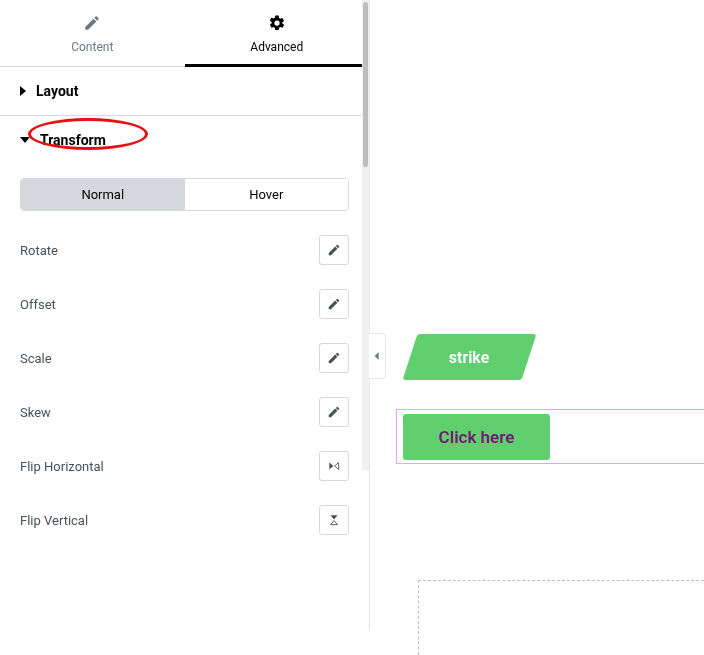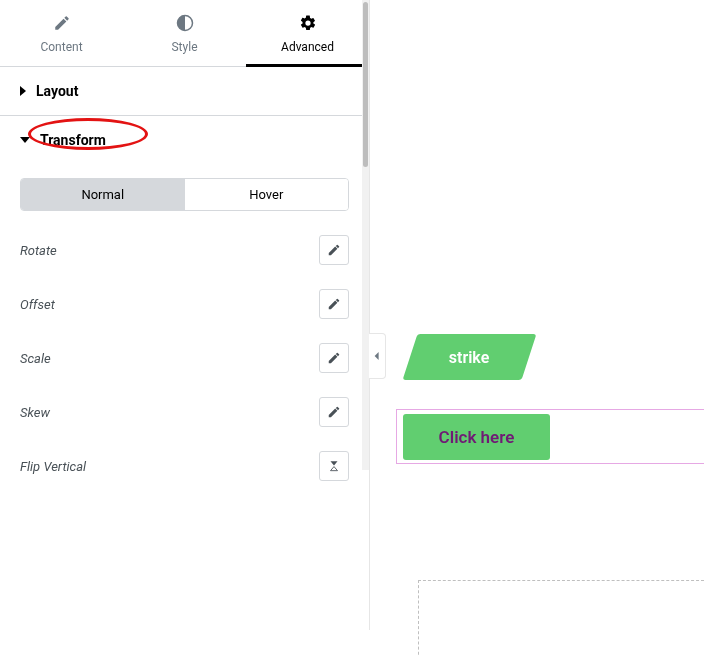--- a/index.html
+++ b/index.html
@@ -17,21 +17,21 @@
 .section-header { display: flex; align-items: center; padding: 16px 20px; font-weight: 700; font-size: 14px; cursor: pointer; position: relative; }
 .section-caret { width: 0; height: 0; margin-right: 10px; }
 .section-caret.collapsed { border-top: 5px solid transparent; border-bottom: 5px solid transparent; border-left: 6px solid #000; }
 .section-caret.expanded { border-left: 5px solid transparent; border-right: 5px solid transparent; border-top: 6px solid #000; }
 .anno-ellipse { position: absolute; border: 3px solid #e31313; border-radius: 50%; width: 120px; height: 32px; left: 28px; top: 2px; pointer-events: none; }
 .section-body { padding: 0 20px 20px; }
 .toggle-row { display: flex; border: 1px solid #d5d8dc; border-radius: 4px; margin-top: 14px; overflow: hidden; }
 .toggle-btn { flex: 1; text-align: center; padding: 8px 0; font-size: 13px; cursor: pointer; background: #fff; }
 .toggle-btn.active { background: #d5d8dc; }
 .prop-row { display: flex; justify-content: space-between; align-items: center; padding-top: 24px; }
-.prop-label { font-size: 13px; color: #495157; font-style: italic; }
+.prop-label { font-size: 13px; color: #495157; }
 .icon-btn { width: 30px; height: 30px; border: 1px solid #d5d8dc; border-radius: 3px; background: #fff; display: flex; align-items: center; justify-content: center; cursor: pointer; }
 .icon-btn svg { width: 14px; height: 14px; }
 .canvas { flex: 1; background: #fff; position: relative; padding-top: 328px; padding-left: 24px; padding-right: 0; height: 655px; }
 .collapse-tab { position: absolute; left: -1px; top: 333px; width: 17px; height: 46px; background: #fff; border: 1px solid #e6e6e6; border-left: none; display: flex; align-items: center; justify-content: center; cursor: pointer; border-radius: 0 4px 4px 0; }
 .collapse-tab svg { width: 8px; height: 10px; }
 .btn-strike { position: absolute; left: 40px; top: 334px; width: 119px; height: 46px; background: #61ce70; color: #fff; font-size: 16px; font-weight: 600; display: flex; align-items: center; justify-content: center; transform: skewX(-18deg); border-radius: 3px; }
 .btn-strike span { transform: skewX(18deg); }
 .outline-row { position: absolute; left: 26px; top: 409px; right: 0; height: 55px; border: 1px solid #e6a8e4; border-right: none; padding: 4px; }
 .btn-click { width: 147px; height: 46px; background: #61ce70; color: #701a75; font-size: 17px; font-weight: 600; display: flex; align-items: center; justify-content: center; margin-left: 2px; border-radius: 3px; }
 .drop-box { position: absolute; left: 48px; right: 0; bottom: -10px; height: 85px; border: 1px dashed #bfbfbf; border-right: none; }
@@ -41,29 +41,20 @@
 
 <div class="sidebar">
   <div class="tabs">
     <div class="tab">
       <span class="tab-icon">
         <svg viewBox="0 0 24 24">
             <path fill="#6d7882" d="M3 17.25V21h3.75L17.81 9.94l-3.75-3.75L3 17.25zM20.71 7.04a1 1 0 0 0 0-1.41l-2.34-2.34a1 1 0 0 0-1.41 0l-1.83 1.83 3.75 3.75 1.83-1.83z"></path>
           </svg>
       </span>
       <span>Content</span>
-    </div>
-    <div class="tab">
-      <span class="tab-icon">
-        <svg viewBox="0 0 24 24">
-            <path fill="#6d7882" d="M12 2a10 10 0 1 0 0 20V2z"></path>
-            <circle cx="12" cy="12" r="10" fill="none" stroke="#6d7882" stroke-width="2"></circle>
-          </svg>
-      </span>
-      <span>Style</span>
     </div>
     <div class="tab active">
       <span class="tab-icon">
         <svg viewBox="0 0 24 24">
             <path fill="#000" d="M19.14 12.94a7 7 0 0 0 .05-.94 7 7 0 0 0-.05-.94l2.03-1.58a.5.5 0 0 0 .12-.64l-1.92-3.32a.5.5 0 0 0-.6-.22l-2.39.96a7.03 7.03 0 0 0-1.62-.94l-.36-2.54A.5.5 0 0 0 14 2h-4a.5.5 0 0 0-.49.42l-.36 2.54c-.58.24-1.12.56-1.62.94l-2.39-.96a.5.5 0 0 0-.6.22L2.62 8.48a.5.5 0 0 0 .12.64l2.03 1.58c-.03.31-.05.63-.05.94s.02.63.05.94L2.74 14.16a.5.5 0 0 0-.12.64l1.92 3.32c.14.24.43.34.6.22l2.39-.96c.5.38 1.04.7 1.62.94l.36 2.54c.4.24.25.42.49.42h4c.24 0 .45-.18.49-.42l.36-2.54c.58-.24 1.12-.56 1.62-.94l2.39.96c.27.12.54-.02.6-.22l1.92-3.32a.5.5 0 0 0-.12-.64l-2.03-1.58zM12 15.5A3.5 3.5 0 1 1 12 8.5a3.5 3.5 0 0 1 0 7z"></path>
           </svg>
       </span>
       <span>Advanced</span>
     </div>
   </div>
@@ -117,20 +108,29 @@
 
       <div class="prop-row">
         <span class="prop-label">Skew</span>
         <button class="icon-btn">
             <svg viewBox="0 0 24 24">
               <path fill="#495157" d="M3 17.25V21h3.75L17.81 9.94l-3.75-3.75L3 17.25zM20.71 7.04a1 1 0 0 0 0-1.41l-2.34-2.34a1 1 0 0 0-1.41 0l-1.83 1.83 3.75 3.75 1.83-1.83z"></path>
             </svg>
           </button>
       </div>
 
+      <div class="prop-row">
+        <span class="prop-label">Flip Horizontal</span>
+        <button class="icon-btn">
+            <svg viewBox="0 0 24 24">
+              <path fill="#495157" d="M4 6l7 6-7 6V6z"></path>
+              <path fill="none" stroke="#495157" stroke-width="1.5" d="M20 6l-7 6 7 6V6z"></path>
+            </svg>
+          </button>
+      </div>
 
       <div class="prop-row">
         <span class="prop-label">Flip Vertical</span>
         <button class="icon-btn">
             <svg viewBox="0 0 24 24">
               <path fill="#495157" d="M6 4l6 7 6-7H6z"></path>
               <path fill="none" stroke="#495157" stroke-width="1.5" d="M6 20l6-7 6 7H6z"></path>
             </svg>
           </button>
       </div>

